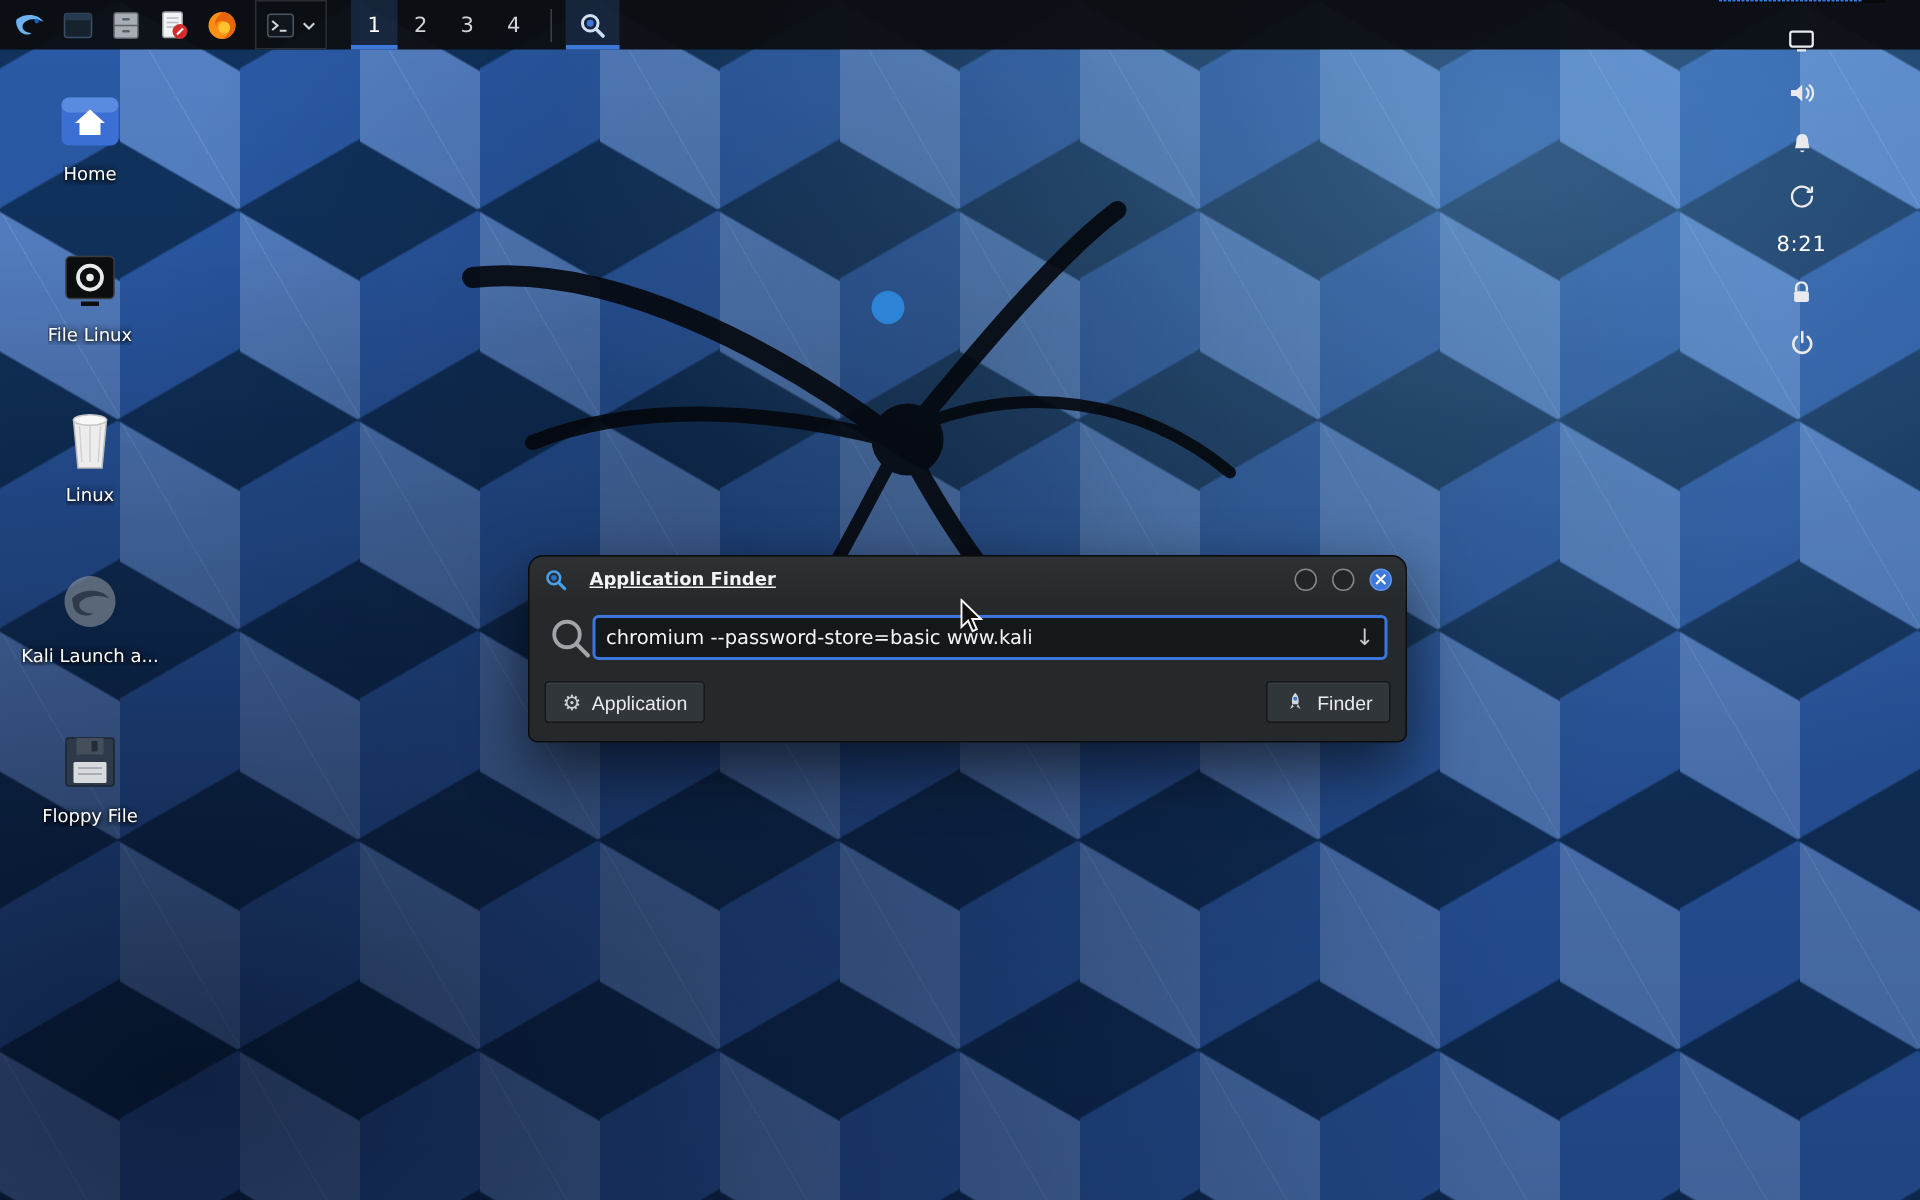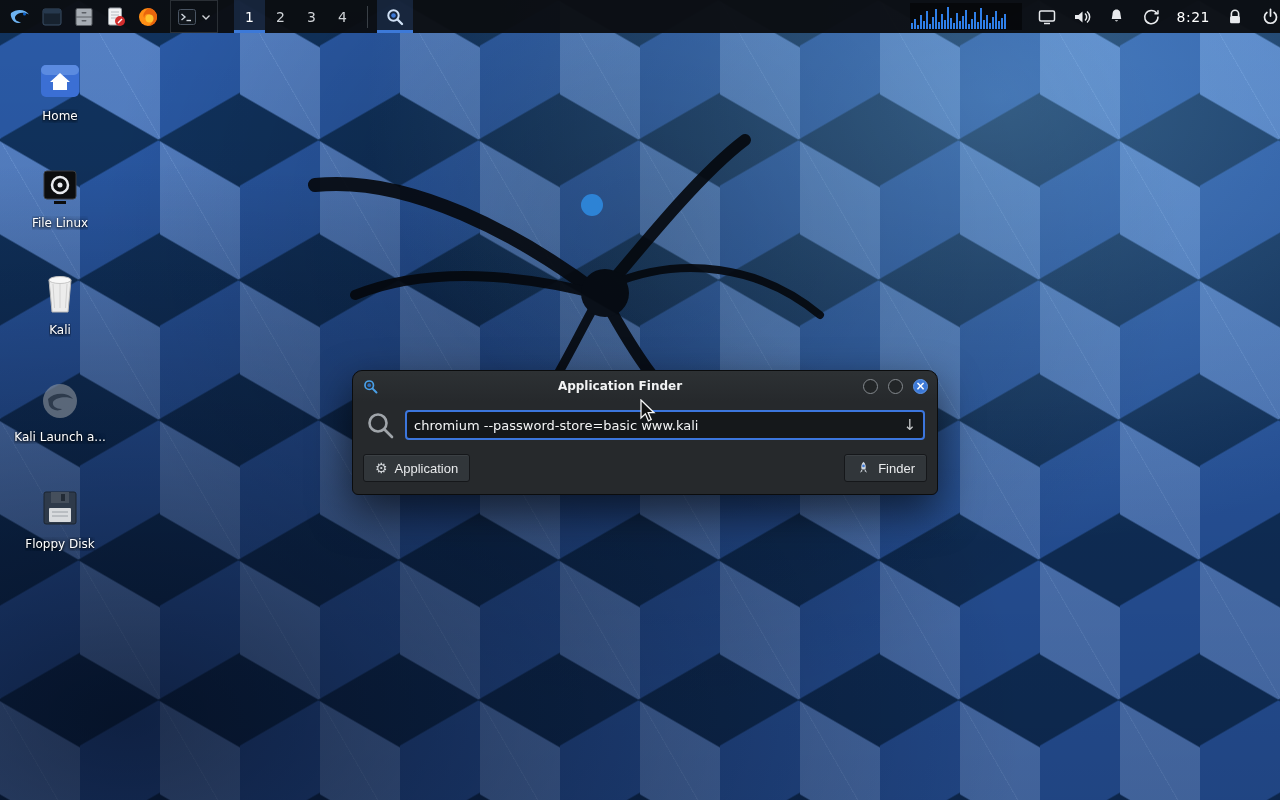--- a/index.html
+++ b/index.html
@@ -33,45 +33,45 @@
     background:rgba(11,14,18,0.96); display:flex; align-items:center; color:#d7dade; }
   .panel-left { display:flex; align-items:center; height:100%; padding-left:4px; }
   .launcher { width:32px; height:33px; display:flex; align-items:center; justify-content:center; cursor:pointer; }
   .combo-launcher { display:flex; align-items:center; height:33px; padding:0 6px; border:1px solid #2a2f35; margin-left:6px; }
   .workspaces { display:flex; margin-left:16px; height:33px; }
   .ws { width:31px; height:33px; display:flex; align-items:center; justify-content:center; font-size:14px; color:#cfd2d6; cursor:pointer; }
   .ws.active { background:rgba(74,134,232,0.18); box-shadow:inset 0 -3px 0 0 #3c79d8; color:#ffffff; }
   .separator { width:1px; height:22px; background:#3a4047; margin:0 9px; }
   .task-btn { width:36px; height:33px; display:flex; align-items:center; justify-content:center;
     background:rgba(74,134,232,0.18); box-shadow:inset 0 -3px 0 0 #3c79d8; cursor:pointer; }
-  .panel-right { margin-left:auto; display:flex; align-items:center; gap:15px; padding-right:0; height:100%; }
+  .panel-right { margin-left:auto; display:flex; align-items:center; gap:15px; padding-right:23px; height:100%;flex-direction:column; }
   .cpu-graph { display:flex; align-items:flex-end; gap:1px; height:27px; width:112px; overflow:hidden; background:rgba(0,0,0,0.5); padding:1px; }
   .cpu-bar { width:2px; background:#2f7fe8; }
   .tray-icon { width:20px; height:20px; display:flex; align-items:center; justify-content:center; cursor:pointer; }
   .clock { font-size:14px; color:#ffffff; letter-spacing:0.5px; cursor:pointer; }
 
   
   .desk-icon { position:absolute; left:10px; width:100px; z-index:2; display:flex; flex-direction:column;
     align-items:center; gap:5px; cursor:pointer; }
   .desk-icon .glyph { width:48px; height:48px; display:flex; align-items:center; justify-content:center; }
   .desk-icon .label { font-size:12px; color:#ffffff; text-shadow:0 1px 3px #000, 0 0 6px rgba(0,0,0,0.8);
     max-width:96px; white-space:nowrap; overflow:hidden; text-align:center; }
 
   
   .window { position:absolute; left:352px; top:370px; width:586px; z-index:5;
     background:#26292c; border:1px solid #0b0c0d; border-radius:10px 10px 6px 6px;
     box-shadow:0 16px 40px rgba(0,0,0,0.6); }
   .titlebar { height:30px; display:flex; align-items:center; padding:0 9px; position:relative;
     border-radius:10px 10px 0 0; background:linear-gradient(#2d3134,#26292c); cursor:default; }
-  .title { position:absolute; left:40px; right:90px; text-align:center; font-weight:bold; font-size:12px; color:#f2f3f4; }
+  .title { position:absolute; left:40px; right:90px; text-align:left; font-weight:bold; font-size:12px; color:#f2f3f4;text-decoration:underline; }
   .win-buttons { margin-left:auto; display:flex; gap:10px; z-index:1; }
   .win-btn { width:15px; height:15px; border-radius:50%; cursor:pointer; display:flex; align-items:center; justify-content:center; }
   .win-btn.plain { background:#222527; border:1.5px solid #84898e; }
   .win-btn.close { background:#3c79d8; border:1.5px solid #5d95e8; color:#fff; font-size:12px; line-height:1; font-weight:bold; }
-  .search-row { display:flex; align-items:center; padding:9px 12px 6px 12px; gap:10px; }
+  .search-row { display:flex; align-items:center; padding:9px 12px 6px 12px; }
   .command-box { flex:1; display:flex; align-items:center; background:#15181b; border:2px solid #3c76dd;
     border-radius:4px; height:30px; padding:0 7px; }
   .command-input { flex:1; background:transparent; border:none; outline:none; color:#f4f5f6; font-size:13px;
     font-family:"DejaVu Sans", sans-serif; }
   .combo-arrow { display:flex; align-items:center; padding-left:6px; color:#c8cacc; font-size:15px; cursor:pointer; }
   .footer { display:flex; justify-content:space-between; padding:8px 10px 12px 10px; }
   .btn { display:flex; align-items:center; gap:7px; background:#31363a; border:1px solid #15171a;
     border-radius:3px; color:#e8eaec; font-size:13px; height:28px; padding:0 11px; cursor:pointer;
     box-shadow:inset 0 1px 0 rgba(255,255,255,0.05); }
   .btn .icn { display:flex; align-items:center; font-size:14px; color:#cfd3d7; }
@@ -260,21 +260,21 @@
 </div>
 
 <div class="desk-icon" style="top:270px;">
   <div class="glyph">
     <svg width="42" height="44" viewBox="0 0 42 44">
       <path d="M10 8 L32 8 L29 40 L13 40 Z" fill="#ececec" stroke="#b8b8b8"></path>
       <ellipse cx="21" cy="8" rx="11" ry="3.5" fill="#f8f8f8" stroke="#c5c5c5"></ellipse>
       <path d="M14 12 L15.5 36 M21 12 L21 36 M28 12 L26.5 36" stroke="#d2d2d2" fill="none"></path>
     </svg>
   </div>
-  <div class="label">Kali</div>
+  <div class="label">Linux</div>
 </div>
 
 <div class="desk-icon" style="top:377px;">
   <div class="glyph">
     <svg width="44" height="44" viewBox="0 0 44 44" opacity="0.55">
       <circle cx="22" cy="22" r="17" fill="#9aa0a6"></circle>
       <path d="M10 20 C16 13 30 13 35 20 C29 17 18 18 15 23 C14 27 18 30 24 30 C20 33 13 31 11 26 Z" fill="#4a4f55"></path>
     </svg>
   </div>
   <div class="label">Kali Launch a...</div>
@@ -284,21 +284,21 @@
   <div class="glyph">
     <svg width="42" height="42" viewBox="0 0 42 42">
       <rect x="5" y="5" width="32" height="32" rx="2" fill="#2e3a4a" stroke="#1b2430"></rect>
       <rect x="12" y="5" width="18" height="11" fill="#454f5c"></rect>
       <rect x="22" y="7" width="4" height="7" fill="#222b36"></rect>
       <rect x="10" y="21" width="22" height="14" rx="1" fill="#d8dbde"></rect>
       <line x1="13" y1="25" x2="29" y2="25" stroke="#9aa0a6"></line>
       <line x1="13" y1="29" x2="29" y2="29" stroke="#9aa0a6"></line>
     </svg>
   </div>
-  <div class="label">Floppy Disk</div>
+  <div class="label">Floppy File</div>
 </div>
 
 <div class="window">
   <div class="titlebar">
     <svg width="17" height="17" viewBox="0 0 20 20">
       <circle cx="8.5" cy="8.5" r="5" fill="none" stroke="#4aa0e8" stroke-width="2"></circle>
       <line x1="12.5" y1="12.5" x2="17" y2="17" stroke="#4aa0e8" stroke-width="2.4" stroke-linecap="round"></line>
       <circle cx="8.5" cy="8.5" r="2.2" fill="#2a6fc0"></circle>
     </svg>
     <div class="title">Application Finder</div>

